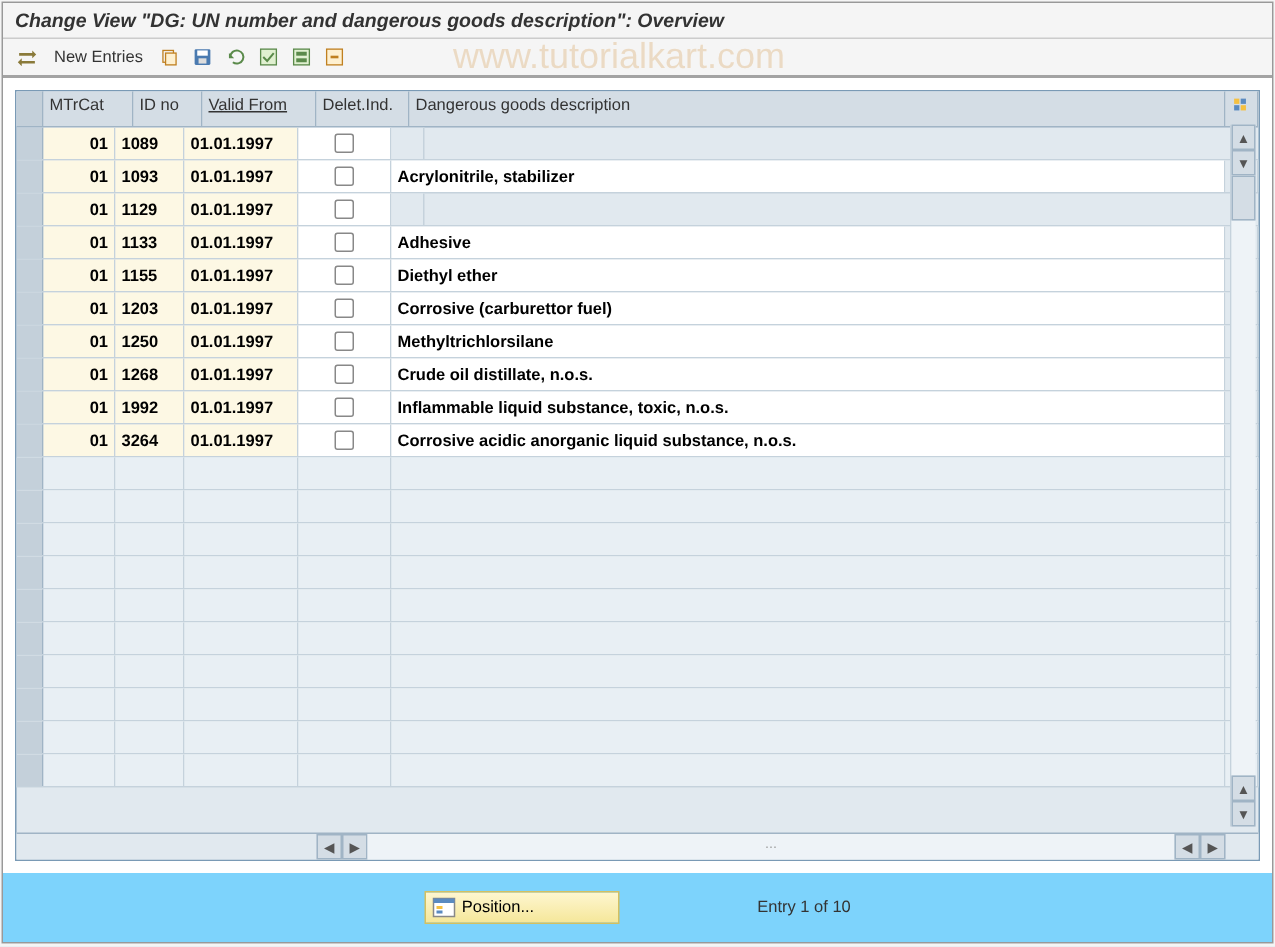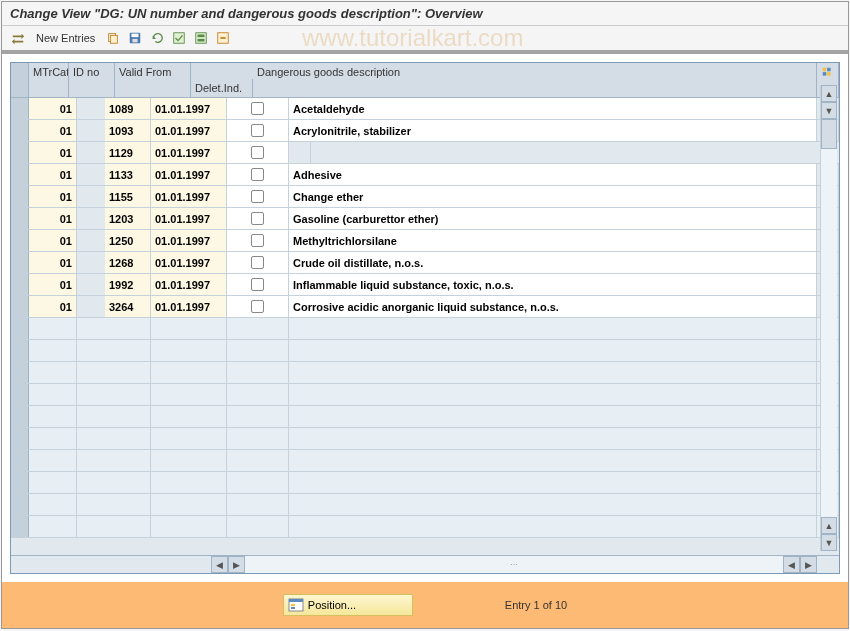--- a/index.html
+++ b/index.html
@@ -2,61 +2,61 @@
 <html><head>
   <meta charset="utf-8">
   <style>
     * { margin: 0; padding: 0; box-sizing: border-box; font-family: Arial, sans-serif; font-size: 11px; }
     body { background: #f5f5f5; width: 850px; height: 631px; overflow: hidden; }
     
     .container { background: #fff; border: 1px solid #999; width: 848px; height: 628px; margin: 1px; display: flex; flex-direction: column; }
     
     .title-bar { padding: 4px 8px; font-weight: bold; font-style: italic; font-size: 13px; color: #333; background: #f5f5f5; border-bottom: 1px solid #ccc; }
     
-    .toolbar { padding: 4px 8px; display: flex; align-items: center; gap: 6px; background: #f5f5f5; border-bottom: 4px solid #a3a3a3; position: relative; }
+    .toolbar { padding: 4px 8px; display: flex; align-items: center; gap: 6px; background: #f5f5f5; border-bottom: 2px solid #a3a3a3; position: relative; }
     .tb-icon { width: 16px; height: 16px; display: inline-flex; align-items: center; justify-content: center; cursor: pointer; }
     .new-entries { padding: 2px 4px; cursor: pointer; color: #333; }
     .watermark { position: absolute; left: 300px; color: #e8d0b0; font-size: 24px; opacity: 0.7; }
     
     .table-area { margin: 8px; border: 1px solid #7a9ab5; background: #e1e9ef; flex: 1; display: flex; flex-direction: column; position: relative; }
     
     .table-header { display: flex; background: #d4dde5; border-bottom: 1px solid #a0b4c5; }
     .th { padding: 3px 4px; border-right: 1px solid #a0b4c5; color: #333; background: #d4dde5; white-space: nowrap; overflow: hidden; }
     .th-sel { width: 18px; background: #c4d0da; }
-    .th-mtrcat { width: 40px; }
+    .th-mtrcat { width: 60px; }
     .th-idno { width: 46px; }
-    .th-valid { width: 76px; }
-    .th-delind { width: 62px; margin-top: 16px; }
+    .th-valid { width: 76px; text-decoration: underline; }
+    .th-delind { width: 62px; }
     .th-desc { flex: 1; }
     .th-config { width: 22px; text-align: center; cursor: pointer; }
     
     .table-body { flex: 1; overflow: hidden; position: relative; font-weight: bold; }
     .tr { display: flex; height: 22px; border-bottom: 1px solid #c5d2dc; }
     .tr.empty { background: #e8eff4; }
     .td { padding: 2px 4px; border-right: 1px solid #c5d2dc; display: flex; align-items: center; white-space: nowrap; overflow: hidden; }
     .td-sel { width: 18px; background: #c4d0da; border-right: 1px solid #a0b4c5; }
     .td-mtrcat { width: 48px; background: #fdf8e4; justify-content: flex-end; }
-    .td-idno { width: 46px; background: #fdf8e4; margin-left: 28px; }
+    .td-idno { width: 46px; background: #fdf8e4; }
     .td-valid { width: 76px; background: #fdf8e4; }
     .td-delind { width: 62px; background: #fff; justify-content: center; }
     .td-desc { flex: 1; background: #fff; }
     .td-scroll { width: 22px; background: #e1e9ef; }
     .empty .td { background: #e8eff4 !important; }
     .empty .td-sel { background: #c4d0da !important; }
     
     .checkbox { width: 13px; height: 13px; border: 1px solid #888; background: #fff; border-radius: 2px; }
     
     .vscroll { position: absolute; right: 2px; top: 22px; width: 17px; bottom: 22px; background: #e1e9ef; border-left: 1px solid #c5d2dc; display: flex; flex-direction: column; }
     .scroll-btn { height: 17px; background: #d4dde5; border: 1px solid #a0b4c5; display: flex; align-items: center; justify-content: center; cursor: pointer; font-size: 9px; color: #555; }
     .scroll-track { flex: 1; background: #eef3f7; }
     .scroll-thumb { width: 100%; height: 30px; background: #d4dde5; border: 1px solid #a0b4c5; }
     
     .hscroll { display: flex; height: 18px; background: #e1e9ef; border-top: 1px solid #a0b4c5; }
     
-    .footer { padding: 12px 0; display: flex; align-items: center; justify-content: center; gap: 92px; background: #fdba74; }
+    .footer { padding: 12px 0; display: flex; align-items: center; justify-content: center; gap: 92px; background: #7dd3fc; }
     .position-btn { display: flex; align-items: center; gap: 4px; padding: 3px 8px 3px 4px; background: linear-gradient(#fef6d0, #f5e79a); border: 1px solid #d4c060; cursor: pointer; width: 130px; }
     .position-btn .icon { width: 16px; height: 14px; }
     .entry-text { color: #333; }
     
     
     .icon-svg { width: 14px; height: 14px; }
   </style>
 </head>
 <body>
 
@@ -131,21 +131,20 @@
 
     <div class="table-body" id="table-body">
         <div class="tr">
     <div class="td td-sel"></div>
     <div class="td td-mtrcat">01</div>
     <div class="td td-idno">1089</div>
     <div class="td td-valid">01.01.1997</div>
     <div class="td td-delind">
             <div class="checkbox"></div>
           </div>
-    <div class="td td-desc">Acetaldehyde</div>
     <div class="td td-scroll"></div>
         </div>
         <div class="tr">
     <div class="td td-sel"></div>
     <div class="td td-mtrcat">01</div>
     <div class="td td-idno">1093</div>
     <div class="td td-valid">01.01.1997</div>
     <div class="td td-delind">
             <div class="checkbox"></div>
           </div>
@@ -174,32 +173,32 @@
     <div class="td td-scroll"></div>
         </div>
         <div class="tr">
     <div class="td td-sel"></div>
     <div class="td td-mtrcat">01</div>
     <div class="td td-idno">1155</div>
     <div class="td td-valid">01.01.1997</div>
     <div class="td td-delind">
             <div class="checkbox"></div>
           </div>
-    <div class="td td-desc">Change ether</div>
+    <div class="td td-desc">Diethyl ether</div>
     <div class="td td-scroll"></div>
         </div>
         <div class="tr">
     <div class="td td-sel"></div>
     <div class="td td-mtrcat">01</div>
     <div class="td td-idno">1203</div>
     <div class="td td-valid">01.01.1997</div>
     <div class="td td-delind">
             <div class="checkbox"></div>
           </div>
-    <div class="td td-desc">Gasoline (carburettor ether)</div>
+    <div class="td td-desc">Corrosive (carburettor fuel)</div>
     <div class="td td-scroll"></div>
         </div>
         <div class="tr">
     <div class="td td-sel"></div>
     <div class="td td-mtrcat">01</div>
     <div class="td td-idno">1250</div>
     <div class="td td-valid">01.01.1997</div>
     <div class="td td-delind">
             <div class="checkbox"></div>
           </div>

